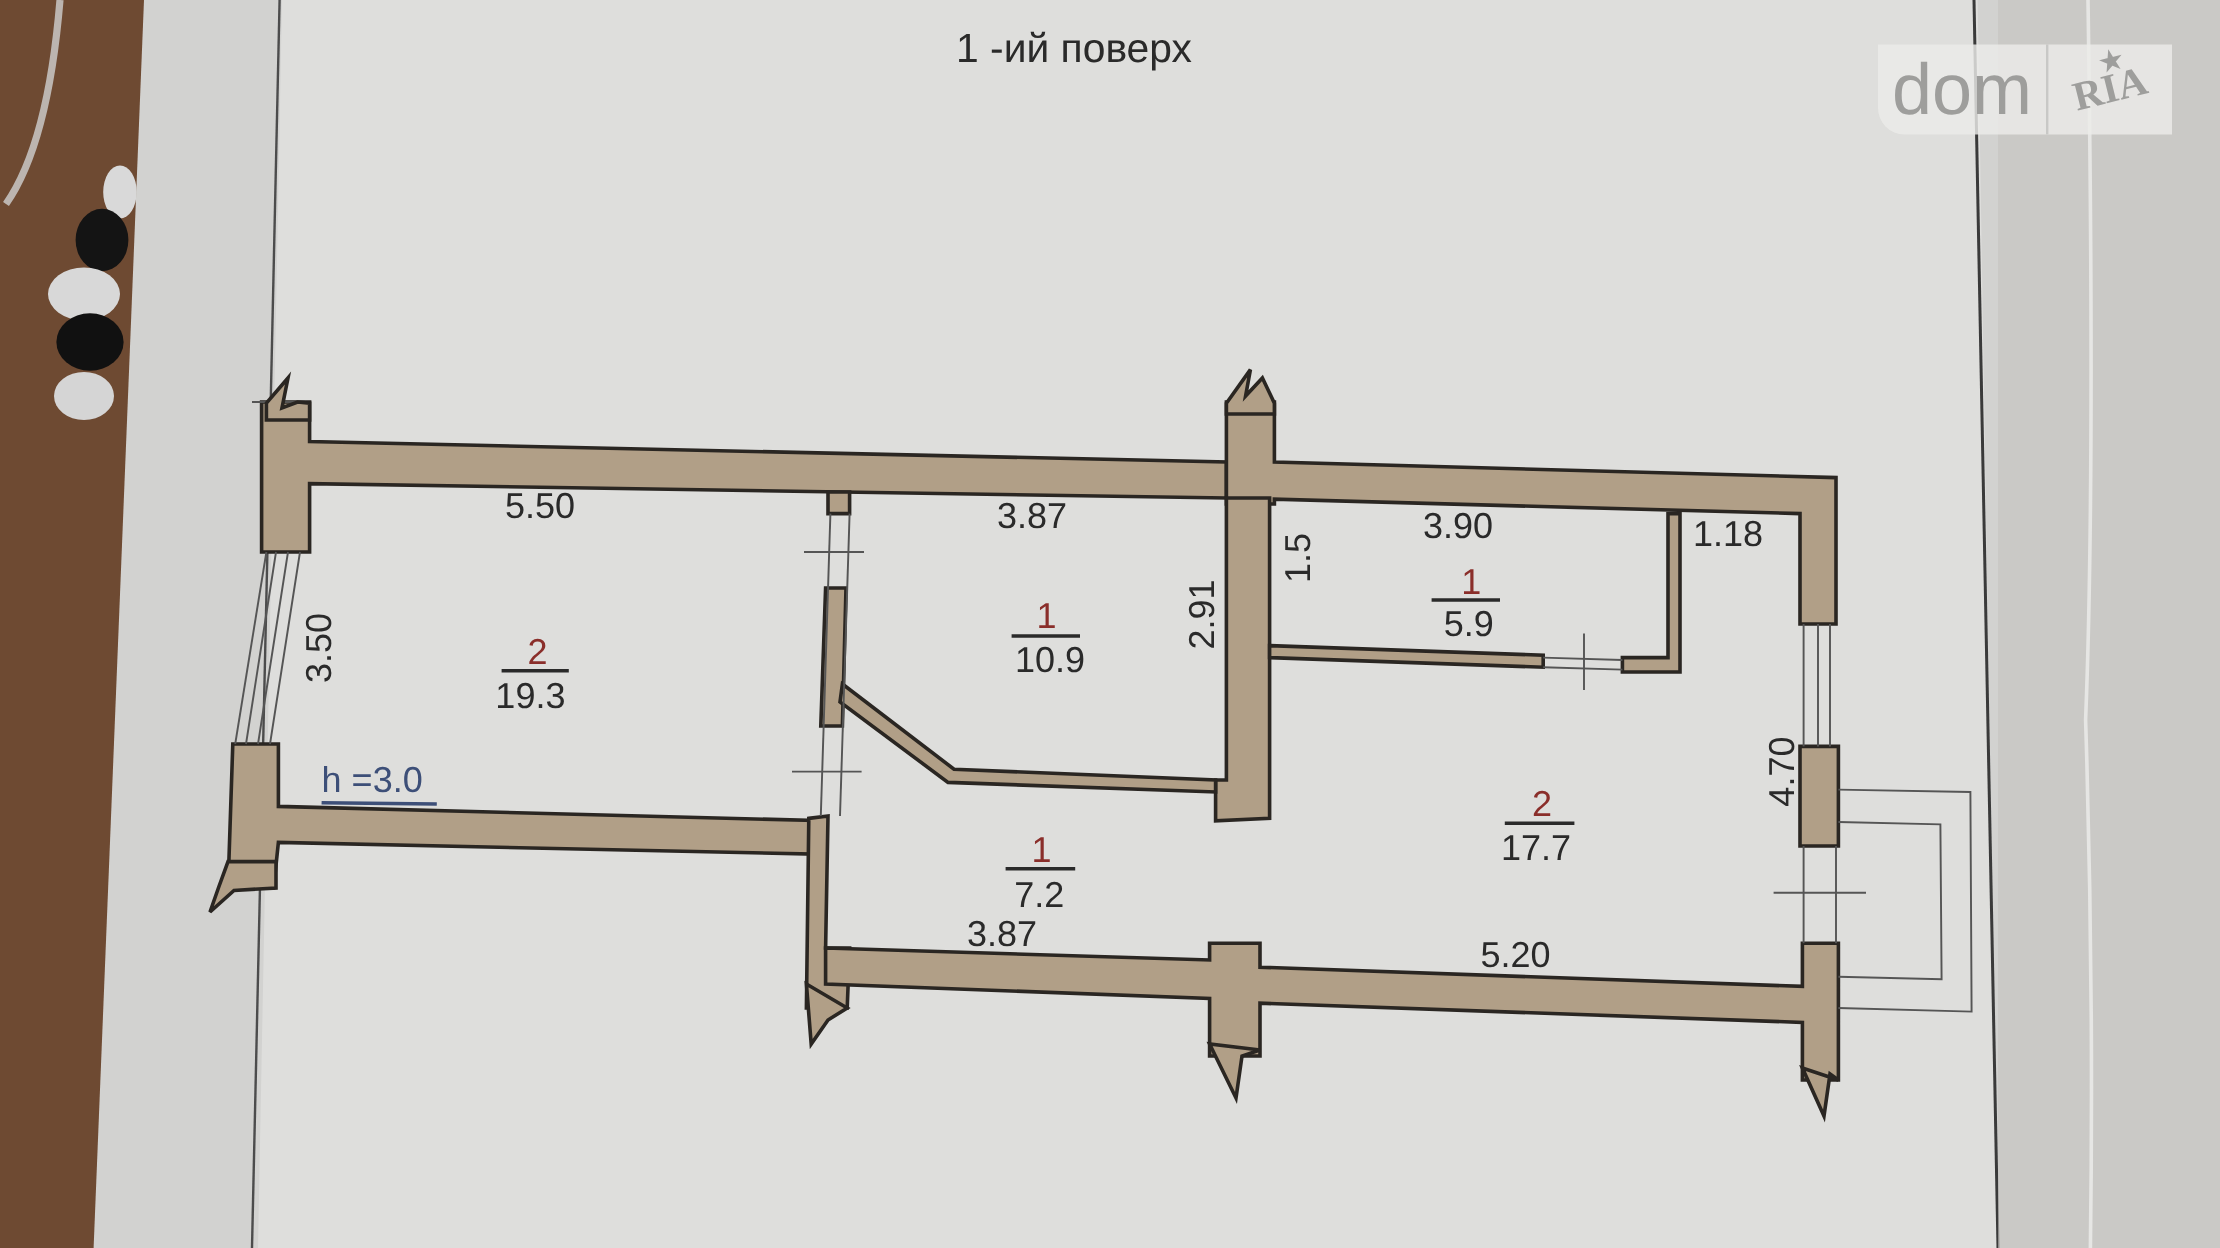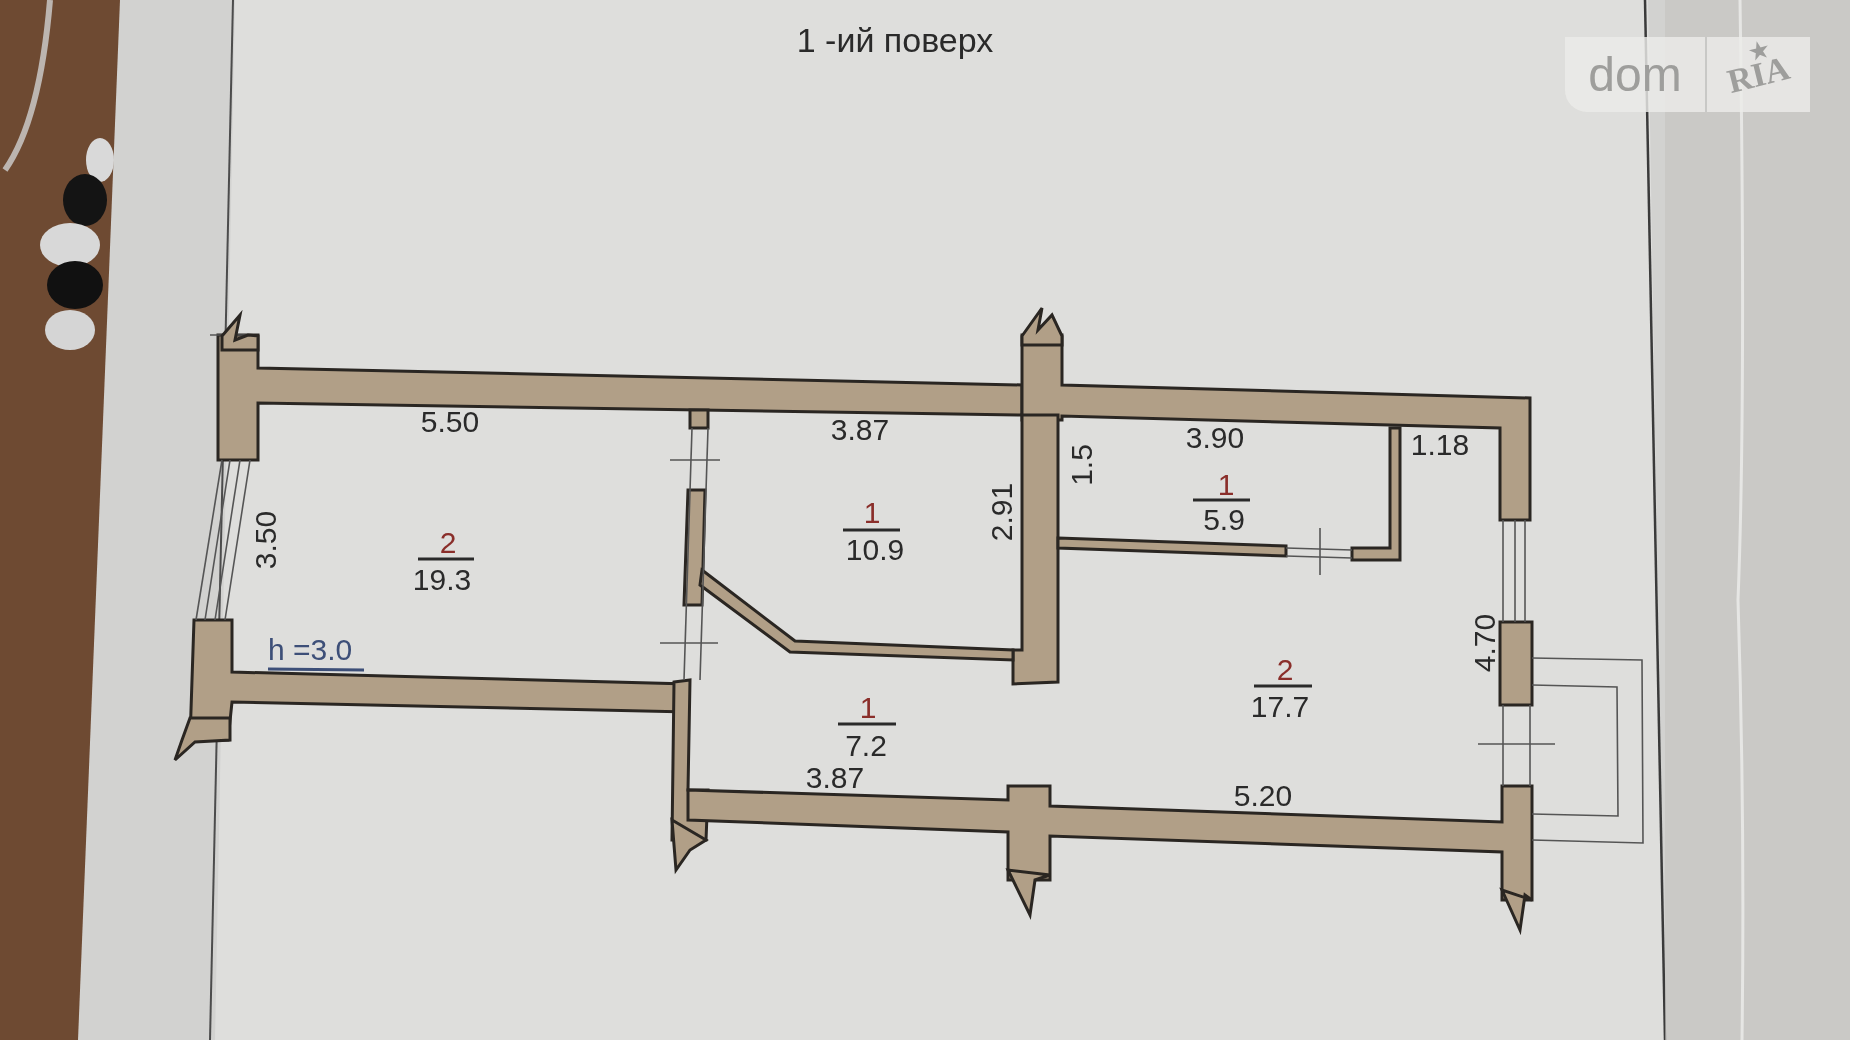--- a/index.html
+++ b/index.html
@@ -21,21 +21,21 @@
     .watermark {
       position: absolute; left: 1565px; top: 37px;
       width: 245px; height: 75px;
       display: flex;
       background: rgba(235,235,233,0.82);
       border-radius: 0 0 0 22px;
     }
     .wm-dom {
       width: 140px; height: 75px;
       display: flex; align-items: center; justify-content: center;
-      font-family: "Liberation Sans", sans-serif; font-size: 48px; color: #9e9e9c;
+      font-family: "Liberation Sans", sans-serif; font-size: 60px; color: #9e9e9c;
       border-right: 2px solid #c8c8c6;
     }
     .wm-ria {
       flex: 1; display: flex; align-items: center; justify-content: center;
       font-family: "Liberation Serif", serif; font-weight: bold; font-size: 34px; color: #9e9e9c;
       transform: rotate(-14deg);
       position: relative;
     }
     .wm-star { position: absolute; top: 2px; left: 48px; font-size: 22px; color: #9e9e9c; }
   </style>

